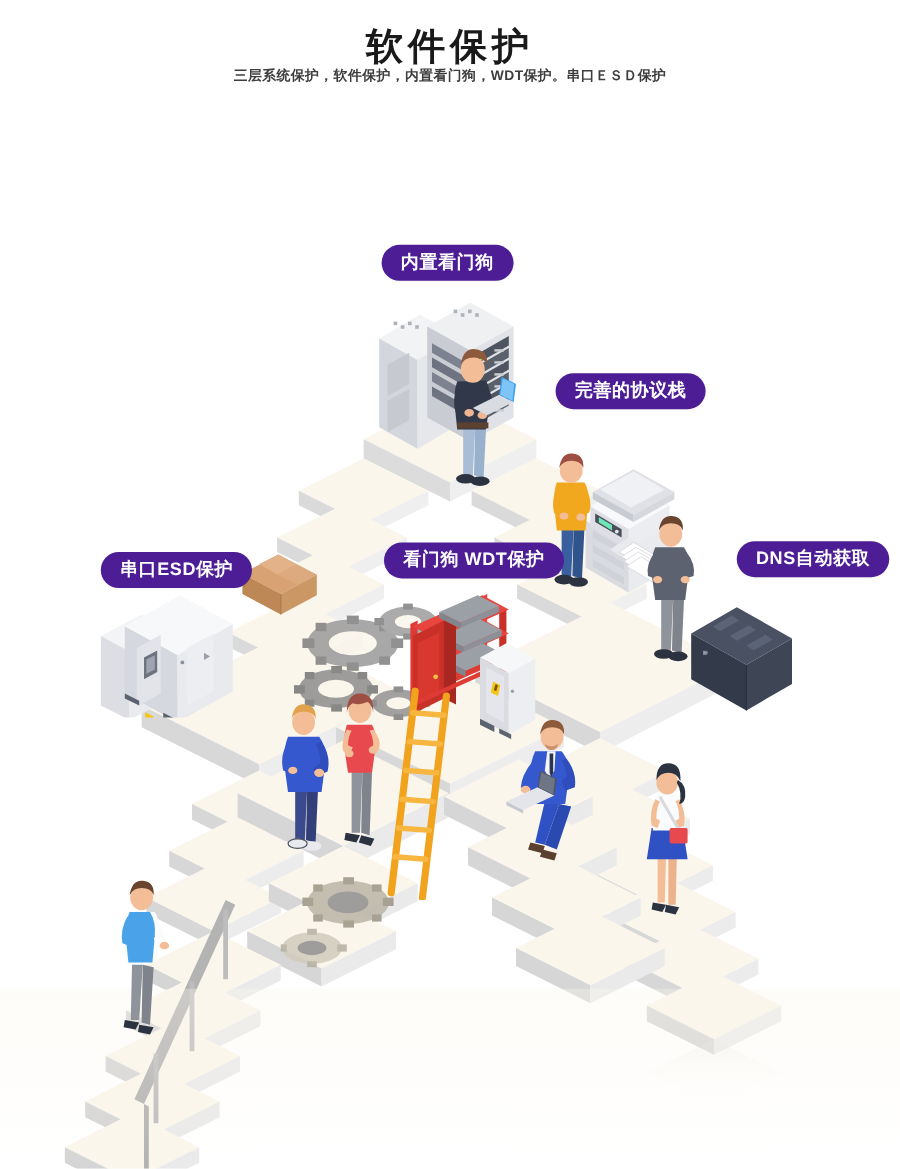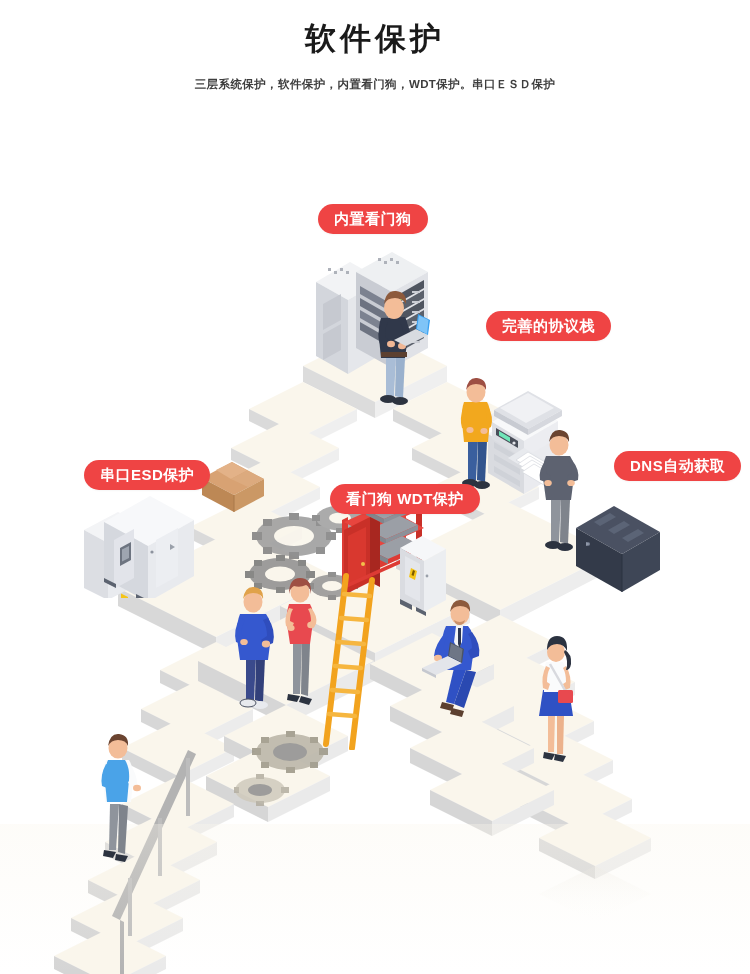--- a/index.html
+++ b/index.html
@@ -13,30 +13,30 @@
   }
   .page{position:relative;width:750px;height:974px;overflow:hidden;}
 
   
   .hdr{position:absolute;left:0;top:0;width:750px;text-align:center;}
   .hdr-title{
     font-size:31px;font-weight:bold;color:#1a1a1a;letter-spacing:4px;
     margin-top:22px;line-height:1.1;
   }
   .hdr-sub{
-    font-size:11.5px;color:#3d3d3d;letter-spacing:.4px;margin-top:21px;
+    font-size:11.5px;color:#3d3d3d;letter-spacing:.4px;
     font-weight:600;
   }
 
   
   .stage{position:absolute;left:0;top:130px;width:750px;height:844px;}
 
   
   .badge{
-    position:absolute;background:#ef4444;color:#fff;border-radius:22px;
+    position:absolute;background:#4c1d95;color:#fff;border-radius:22px;
     font-size:15px;font-weight:bold;letter-spacing:.5px;
     padding:7px 16px 8px;white-space:nowrap;line-height:1;
     box-shadow:0 1px 2px rgba(0,0,0,.04);
     z-index:70;
   }
 
   
   .fig{position:absolute;z-index:60;}
 
   .obj{position:absolute;}
@@ -711,27 +711,27 @@
 
       <ellipse cx="26" cy="24" rx="9.5" ry="10.5" fill="#f3bd98"></ellipse>
       <path d="M16 22 q2 -13 11 -12 q10 1 9 12 q-2 -6 -10 -6 q-7 0 -10 6 z" fill="#6b4430"></path>
     </svg>
 
     <div class="reflect"></div>
 
     <div class="badge" style="left:318px;top:74px;">
       <span>内置看门狗</span>
     </div>
-    <div class="badge" style="left:486px;top:181px;">
+    <div class="badge" style="left:463px;top:181px;">
       <span>完善的协议栈</span>
     </div>
     <div class="badge" style="left:84px;top:307px;margin-top:23px;">
       <span>串口ESD保护</span>
     </div>
-    <div class="badge" style="left:330px;top:322px;margin-top:32px;">
+    <div class="badge" style="left:320px;top:322px;">
       <span>看门狗 WDT保护</span>
     </div>
     <div class="badge" style="left:614px;top:321px;text-align:center;">
       <span>DNS自动获取</span>
     </div>
 
   </div>
 </div>
 
 </body></html>

